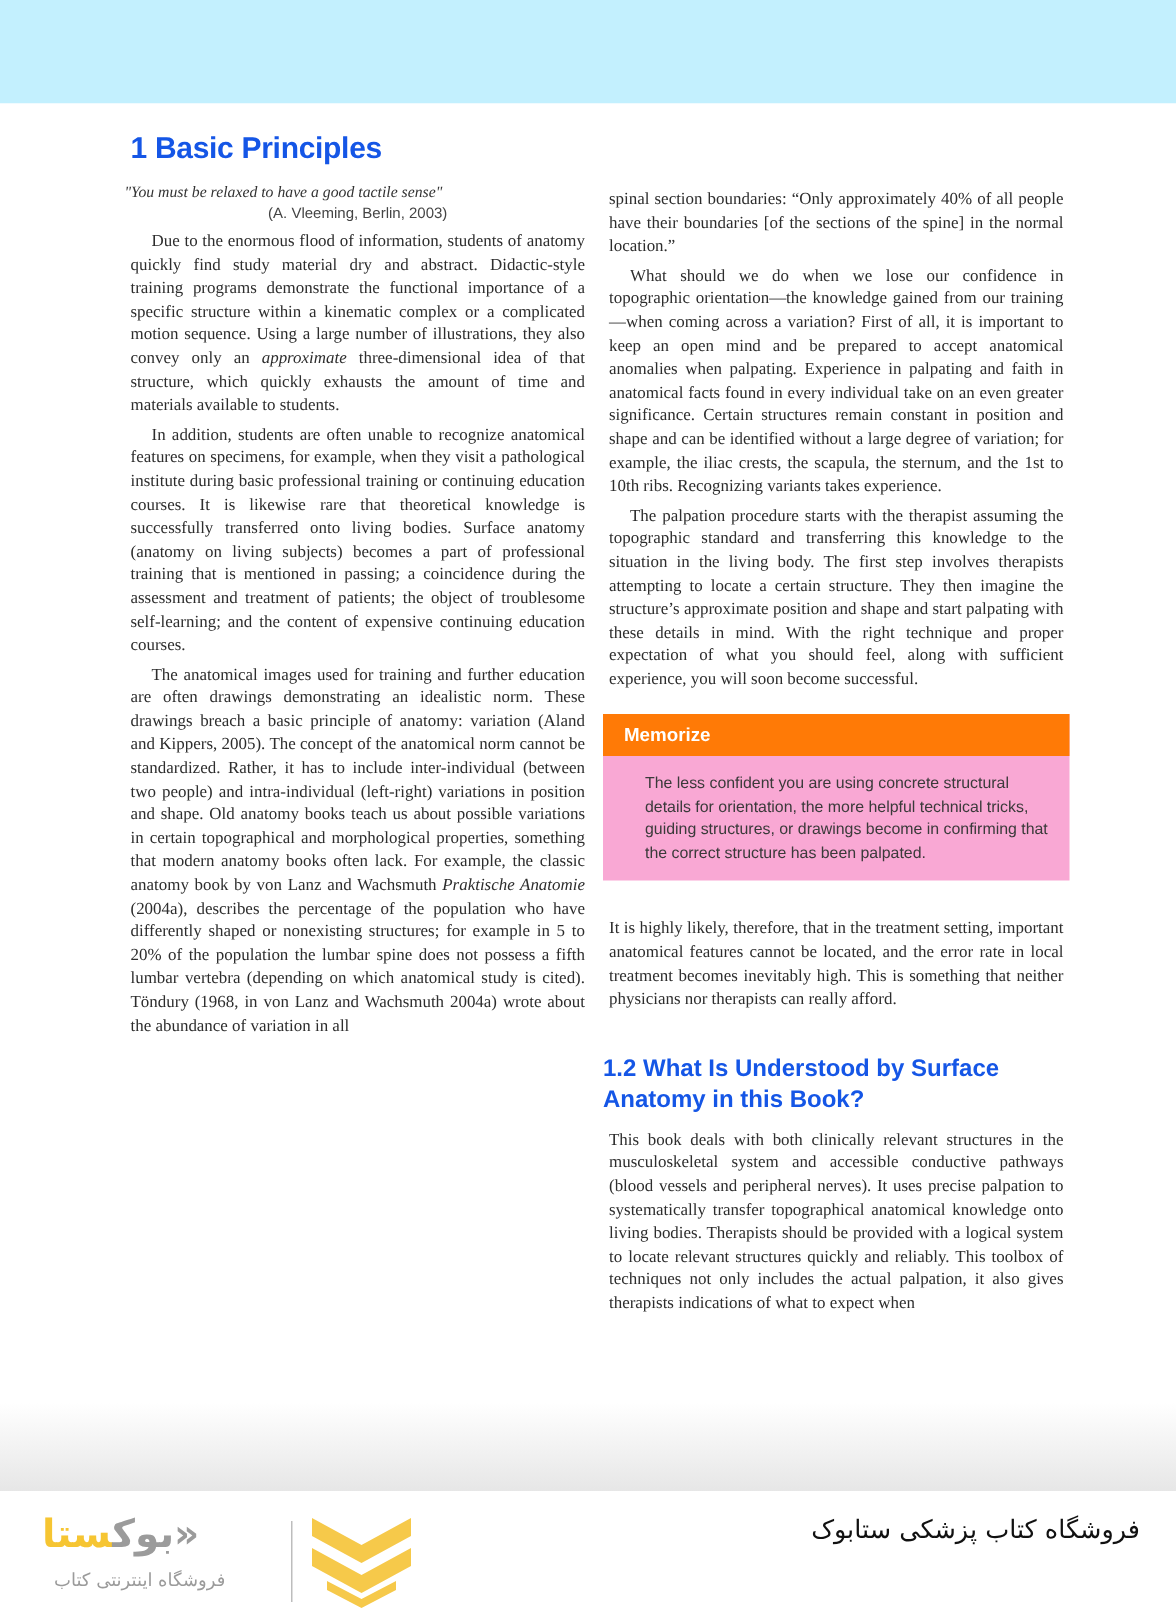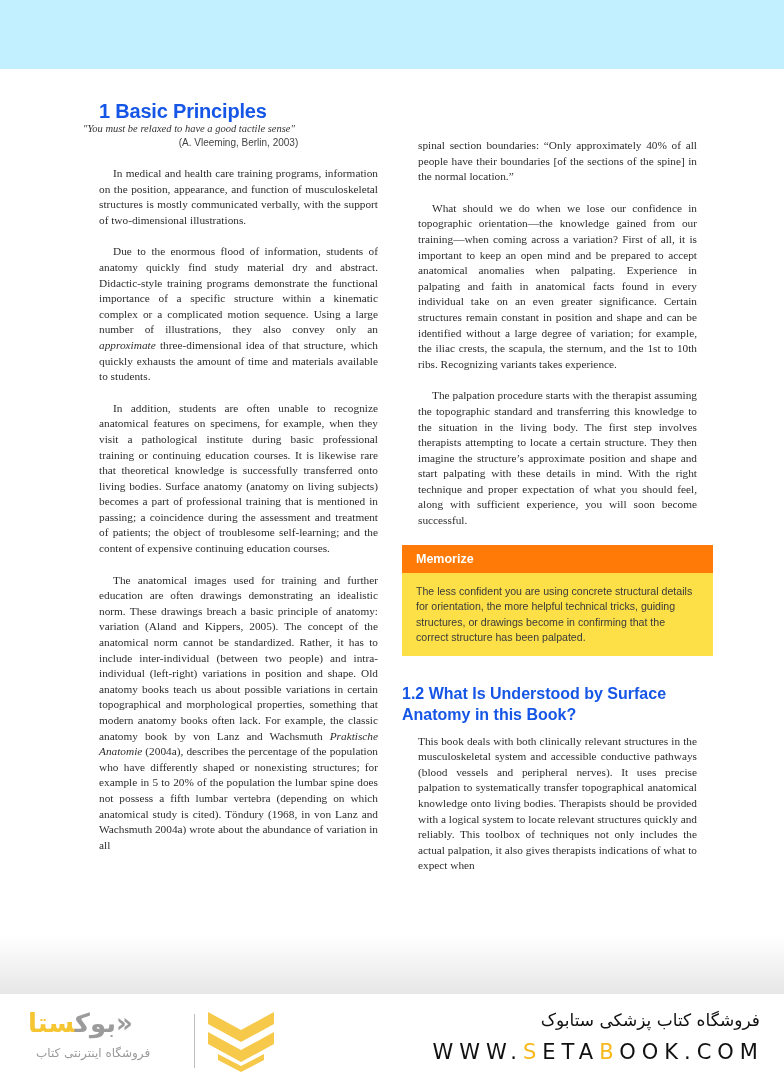--- a/index.html
+++ b/index.html
@@ -5,46 +5,46 @@
   html, body { margin: 0; padding: 0; }
   body {
     width: 784px; height: 1080px; position: relative; overflow: hidden;
     background: #ffffff;
     font-family: "Liberation Serif", serif;
     color: #2a2a2a;
   }
   .top-band { position: absolute; left: 0; top: 0; width: 784px; height: 69px; background: #c3f0fe; }
   .page { position: absolute; left: 0; top: 69px; width: 784px; height: 925px; background: #fff; }
   .chapter-title {
-    position: absolute; left: 83px; top: 84px; margin: 16px;
+    position: absolute; left: 83px; top: 84px; margin: 4px;
     font-family: "Liberation Sans", sans-serif; font-weight: bold; font-size: 20px;
     color: #1556e6; letter-spacing: -0.2px;
   }
   .col { position: absolute; top: 122px; width: 311px; }
   .col-left { left: 83px; }
   .col-right { left: 402px; }
   .epigraph { font-style: italic; font-size: 10.5px; line-height: 14px; color: #333; }
   .epigraph-src { text-align: center; font-size: 10px; line-height: 14px; color: #444; font-family: "Liberation Sans", sans-serif; }
   h2.section {
     margin: 0; font-family: "Liberation Sans", sans-serif; font-weight: bold;
     font-size: 16px; line-height: 21px; color: #1556e6;
   }
   p.body {
-    margin: 16px; font-size: 11.3px; line-height: 15.6px; text-align: justify;
+    margin: 4px; font-size: 11.3px; line-height: 15.6px; text-align: justify;
     hyphens: auto; color: #2d2d2d;
   }
   p.indent { text-indent: 14px; }
-  .memorize { margin-top: 15px; background: #fde047; }
+  .memorize { margin-top: 15px; background: #f9a8d4; }
   .memorize-head {
     background: #ff7a06; color: #fff; font-family: "Liberation Sans", sans-serif;
     font-weight: bold; font-size: 12.5px; height: 28px; line-height: 28px; padding-left: 14px;
   }
   .memorize-text {
     font-family: "Liberation Sans", sans-serif; font-size: 10.6px; line-height: 15.5px;
-    color: #3a3a3a; padding: 11px 14px 10px 14px;
+    color: #3a3a3a; padding: 11px 14px 10px 28px;
   }
   .fade { position: absolute; left: 0; top: 935px; width: 784px; height: 60px;
     background: linear-gradient(to bottom, rgba(240,240,240,0) 0%, #e6e6e6 100%); }
   .footer { position: absolute; left: 0; top: 994px; width: 784px; height: 86px; background: #fff; }
   .logo { position: absolute; left: 28px; top: 12px; width: 250px; height: 64px; }
   .logo-brand { position: absolute; left: 0; top: 2px; font-family: "DejaVu Sans", sans-serif; font-weight: bold; font-size: 26px; color: #9b9b9b; direction: rtl; }
   .logo-brand .y { color: #f6c532; }
   .logo-tag { position: absolute; left: 8px; top: 40px; font-family: "DejaVu Sans", sans-serif; font-size: 12px; color: #9b9b9b; direction: rtl; }
   .logo-sep { position: absolute; left: 166px; top: 8px; width: 1px; height: 54px; background: #bdbdbd; }
   .logo-mark { position: absolute; left: 178px; top: 4px; }
@@ -59,36 +59,36 @@
 
 <div class="page"></div>
 
 <h1 class="chapter-title">1  Basic Principles</h1>
 
 <div class="col col-left">
   <div class="epigraph">"You must be relaxed to have a good tactile sense"</div>
   <div class="epigraph-src">(A. Vleeming, Berlin, 2003)</div>
 
 
-  <p class="body indent">In medical and health care training programs, information on the position, appearance, and function of musculoskeletal structures is mostly communicated verbally, with the support of two-dimensional illustrations.</p>
   <p class="body indent"><span>Due to the enormous flood of information, students of anatomy quickly find study material dry and abstract. Didactic-style training programs demonstrate the functional importance of a specific structure within a kinematic complex or a complicated motion sequence. Using a large number of illustrations, they also convey only an </span><i>approximate</i><span> three-dimensional idea of that structure, which quickly exhausts the amount of time and materials available to students.</span></p>
   <p class="body indent">In addition, students are often unable to recognize anatomical features on specimens, for example, when they visit a pathological institute during basic professional training or continuing education courses. It is likewise rare that theoretical knowledge is successfully transferred onto living bodies. Surface anatomy (anatomy on living subjects) becomes a part of professional training that is mentioned in passing; a coincidence during the assessment and treatment of patients; the object of troublesome self-learning; and the content of expensive continuing education courses.</p>
   <p class="body indent"><span>The anatomical images used for training and further education are often drawings demonstrating an idealistic norm. These drawings breach a basic principle of anatomy: variation (Aland and Kippers, 2005). The concept of the anatomical norm cannot be standardized. Rather, it has to include inter-individual (between two people) and intra-individual (left-right) variations in position and shape. Old anatomy books teach us about possible variations in certain topographical and morphological properties, something that modern anatomy books often lack. For example, the classic anatomy book by von Lanz and Wachsmuth </span><i>Praktische Anatomie</i><span> (2004a), describes the percentage of the population who have differently shaped or nonexisting structures; for example in 5 to 20% of the population the lumbar spine does not possess a fifth lumbar vertebra (depending on which anatomical study is cited). Töndury (1968, in von Lanz and Wachsmuth 2004a) wrote about the abundance of variation in all</span></p>
 </div>
 
 <div class="col col-right">
   <p class="body">spinal section boundaries: “Only approximately 40% of all people have their boundaries [of the sections of the spine] in the normal location.”</p>
   <p class="body indent">What should we do when we lose our confidence in topographic orientation—the knowledge gained from our training—when coming across a variation? First of all, it is important to keep an open mind and be prepared to accept anatomical anomalies when palpating. Experience in palpating and faith in anatomical facts found in every individual take on an even greater significance. Certain structures remain constant in position and shape and can be identified without a large degree of variation; for example, the iliac crests, the scapula, the sternum, and the 1st to 10th ribs. Recognizing variants takes experience.</p>
   <p class="body indent">The palpation procedure starts with the therapist assuming the topographic standard and transferring this knowledge to the situation in the living body. The first step involves therapists attempting to locate a certain structure. They then imagine the structure’s approximate position and shape and start palpating with these details in mind. With the right technique and proper expectation of what you should feel, along with sufficient experience, you will soon become successful.</p>
 
   <div class="memorize">
     <div class="memorize-head">Memorize</div>
     <div class="memorize-text">The less confident you are using concrete structural details for orientation, the more helpful technical tricks, guiding structures, or drawings become in confirming that the correct structure has been palpated.</div>
   </div>
 
+  <p class="body" style="margin-top:25px;">It is highly likely, therefore, that in the treatment setting, important anatomical features cannot be located, and the error rate in local treatment becomes inevitably high. This is something that neither physicians nor therapists can really afford.</p>
 
   <h2 class="section" style="margin-top:27px;">1.2  What Is Understood by Surface Anatomy in this Book?</h2>
   <p class="body" style="margin-top:9px;">This book deals with both clinically relevant structures in the musculoskeletal system and accessible conductive pathways (blood vessels and peripheral nerves). It uses precise palpation to systematically transfer topographical anatomical knowledge onto living bodies. Therapists should be provided with a logical system to locate relevant structures quickly and reliably. This toolbox of techniques not only includes the actual palpation, it also gives therapists indications of what to expect when</p>
 </div>
 
 <div class="fade"></div>
 
 <div class="footer">
   <div class="logo">
     <div class="logo-brand">
@@ -97,14 +97,13 @@
     <div class="logo-tag">فروشگاه اینترنتی کتاب</div>
     <div class="logo-sep"></div>
     <svg class="logo-mark" width="70" height="62" viewBox="0 0 70 62">
       <polygon points="2,2 35,20 68,2 68,14 35,32 2,14" fill="#f6c94a"></polygon>
       <polygon points="2,22 35,40 68,22 68,34 35,52 2,34" fill="#f6c94a"></polygon>
       <polygon points="12,44 35,56 58,44 58,50 35,62 12,50" fill="#f6c94a"></polygon>
     </svg>
   </div>
 
   <div class="shop-name">فروشگاه کتاب پزشکی ستابوک</div>
-  <div class="shop-url"><span>WWW.</span><span class="hl">S</span><span>ETA</span><span class="hl">B</span><span>OOK.COM</span></div>
 </div>
 
 </body></html>

